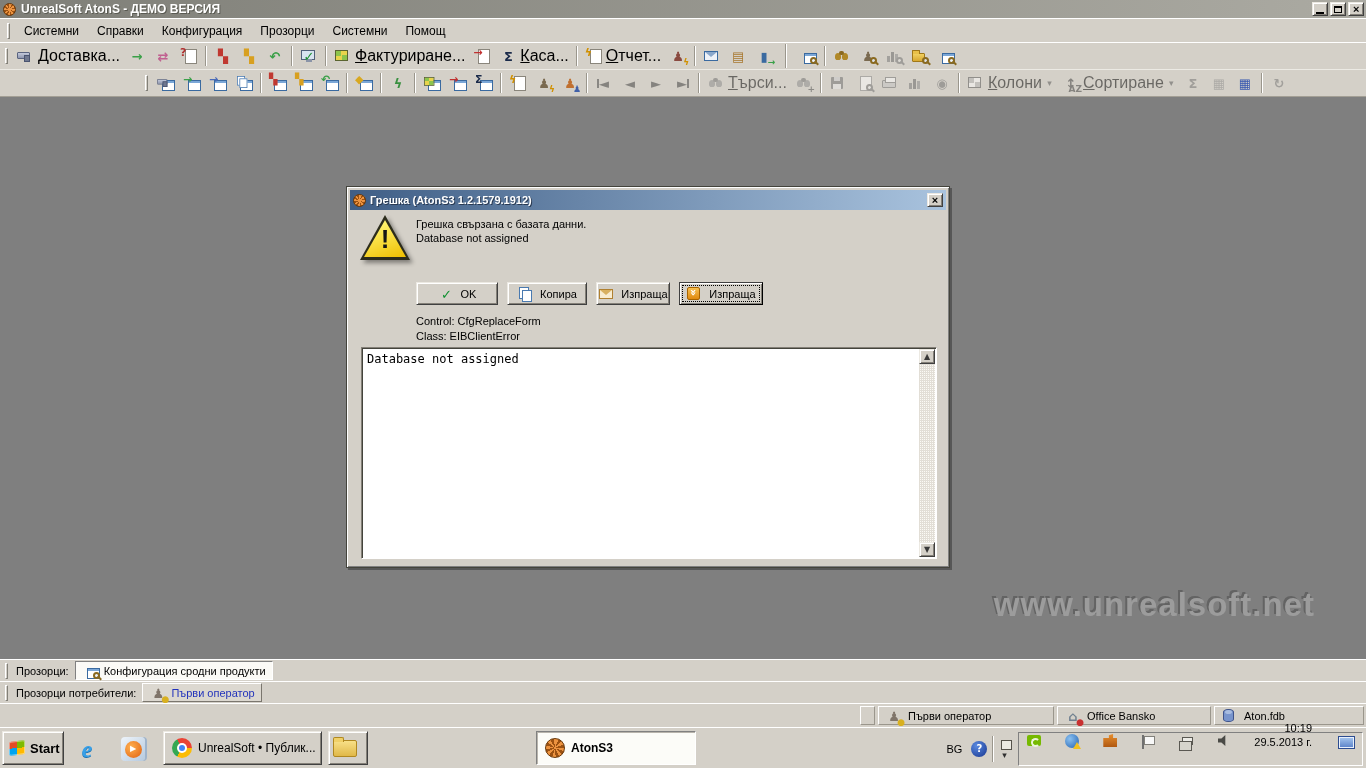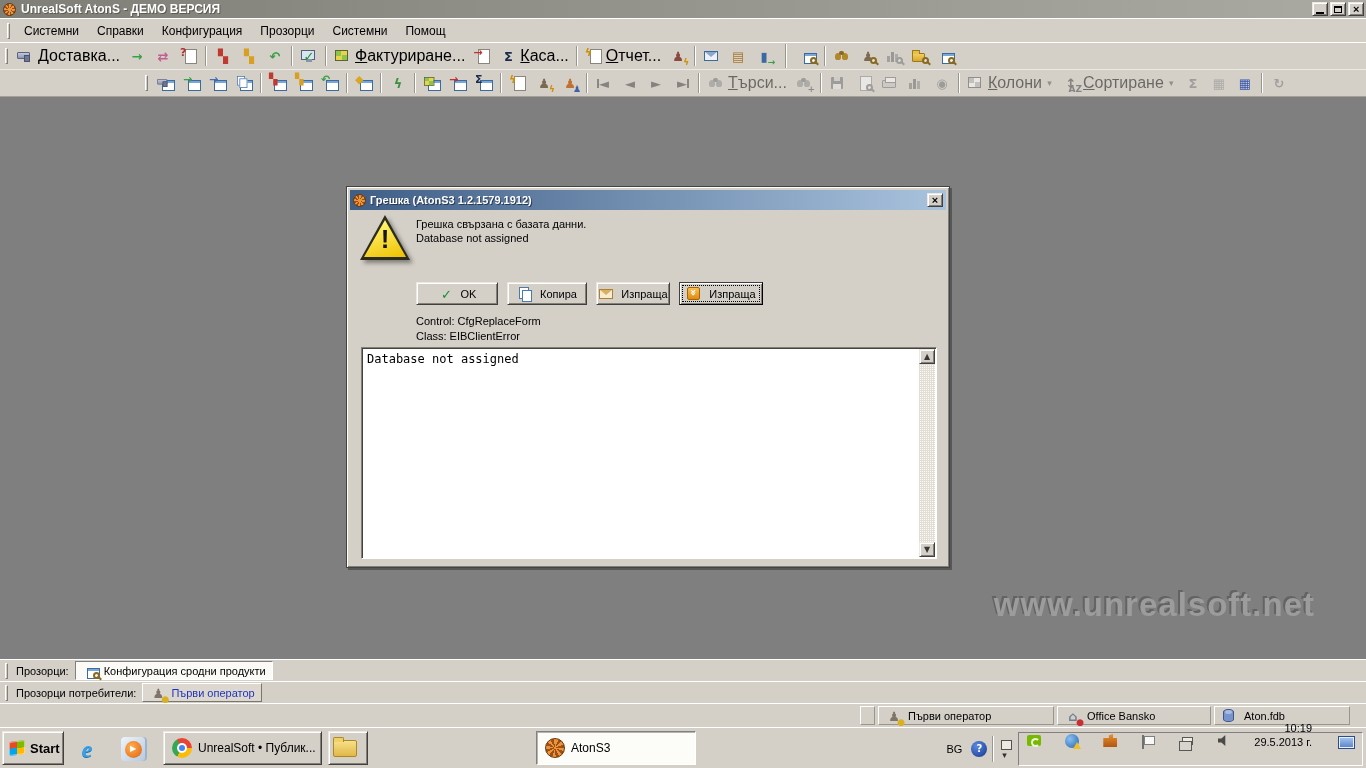--- a/index.html
+++ b/index.html
@@ -126,21 +126,21 @@
   #taskbar{position:absolute;left:0;top:727px;width:1366px;height:41px;background:#d4d0c8;border-top:1px solid #fff}
   .startbtn{position:absolute;left:2px;top:3px;width:62px;height:34px;display:flex;align-items:center;gap:5px;padding:0 6px;font-weight:bold;font-size:13px}
   .flagico{width:16px;height:14px;display:inline-block;background:conic-gradient(#7fba00 0 90deg,#ffb900 0 180deg,#00a4ef 0 270deg,#e34c26 0);transform:skewY(-6deg);border-radius:2px;box-shadow:inset 0 0 0 1px rgba(255,255,255,.45);flex:0 0 auto}
   .ql{position:absolute;top:7px;width:30px;height:28px;display:flex;align-items:center;justify-content:center}
   .ieico{width:24px;height:26px}
   .ieico .g{font-family:"Liberation Serif",serif!important;font-style:italic;font-size:24px!important;font-weight:bold;text-shadow:0 1px 0 #1a70b0}
   .wmpico{width:24px;height:24px;border-radius:4px;background:linear-gradient(135deg,#eef4fa,#b6cadf);display:flex;align-items:center;justify-content:center;box-shadow:2px 0 0 #9fb4cc}
   .wmpico .core{position:relative;width:17px;height:17px;border-radius:50%;background:radial-gradient(circle at 35% 35%,#ffb050,#e06010)}
   .wmpico .core .g{font-size:8px!important;color:#fff}
   .taskbtn{position:absolute;top:3px;height:34px;display:flex;align-items:center;gap:6px;padding:0 8px;font-size:12px;white-space:nowrap;overflow:hidden}
-  .taskbtn.active{background:#fcfcf8;border-color:#808080 #fff #fff #808080;box-shadow:inset 1px 1px 0 #b8b4ac;font-weight:normal}
+  .taskbtn.active{background:#fcfcf8;border-color:#808080 #fff #fff #808080;box-shadow:inset 1px 1px 0 #b8b4ac;font-weight:bold}
   .chromeico{width:20px;height:20px;border-radius:50%;background:conic-gradient(from -30deg,#ea4335 0 120deg,#fbbc05 0 240deg,#34a853 0);position:relative;flex:0 0 auto}
   .chromeico::before{content:"";position:absolute;left:5px;top:5px;width:10px;height:10px;border-radius:50%;background:#fff}
   .chromeico::after{content:"";position:absolute;left:7px;top:7px;width:6px;height:6px;border-radius:50%;background:#4285f4}
   .folderico{width:24px;height:17px;background:linear-gradient(#f8e088,#e0b848);border:1px solid #b08820;border-radius:2px;position:relative;flex:0 0 auto}
   .folderico::before{content:"";position:absolute;left:-1px;top:-4px;width:9px;height:4px;background:#f0d068;border:1px solid #b08820;border-bottom:none;border-radius:2px 2px 0 0}
   .calcico{width:17px;height:20px;background:#dce4f0;border:1px solid #6a7a9a;border-radius:2px;position:relative;flex:0 0 auto}
   .calcico::before{content:"";position:absolute;left:2px;top:2px;right:2px;height:4px;background:#fff;border:1px solid #8a96ac}
   .calcico::after{content:"";position:absolute;left:2px;top:9px;right:2px;bottom:2px;background:repeating-linear-gradient(0deg,#6a7aa0 0 2px,transparent 2px 4px),repeating-linear-gradient(90deg,#6a7aa0 0 2px,transparent 2px 4px)}
   .trayzone{position:absolute;right:0;top:0;height:41px;display:flex;align-items:center;gap:5px;padding-right:3px}
   .lang{font-size:11px;padding:0 4px}
@@ -620,21 +620,21 @@
           </span>
         <span>Първи оператор</span>
       </span>
       <span class="spanel" style="left:1057px;width:154px">
         <span class="ico">
             <span class="g" style="color: rgb(112, 128, 144);">⌂</span>
             <span class="ov" style="color: rgb(200, 48, 48);">●</span>
           </span>
         <span>Office Bansko</span>
       </span>
-      <span class="spanel" style="left:1214px;width:136px">
+      <span class="spanel" style="left:1214px;width:150px">
         <span class="ico">
             <i class="sh sh-db"></i>
           </span>
         <span>Aton.fdb</span>
       </span>
     </div>
 
   </div>
 
   <div id="taskbar">

